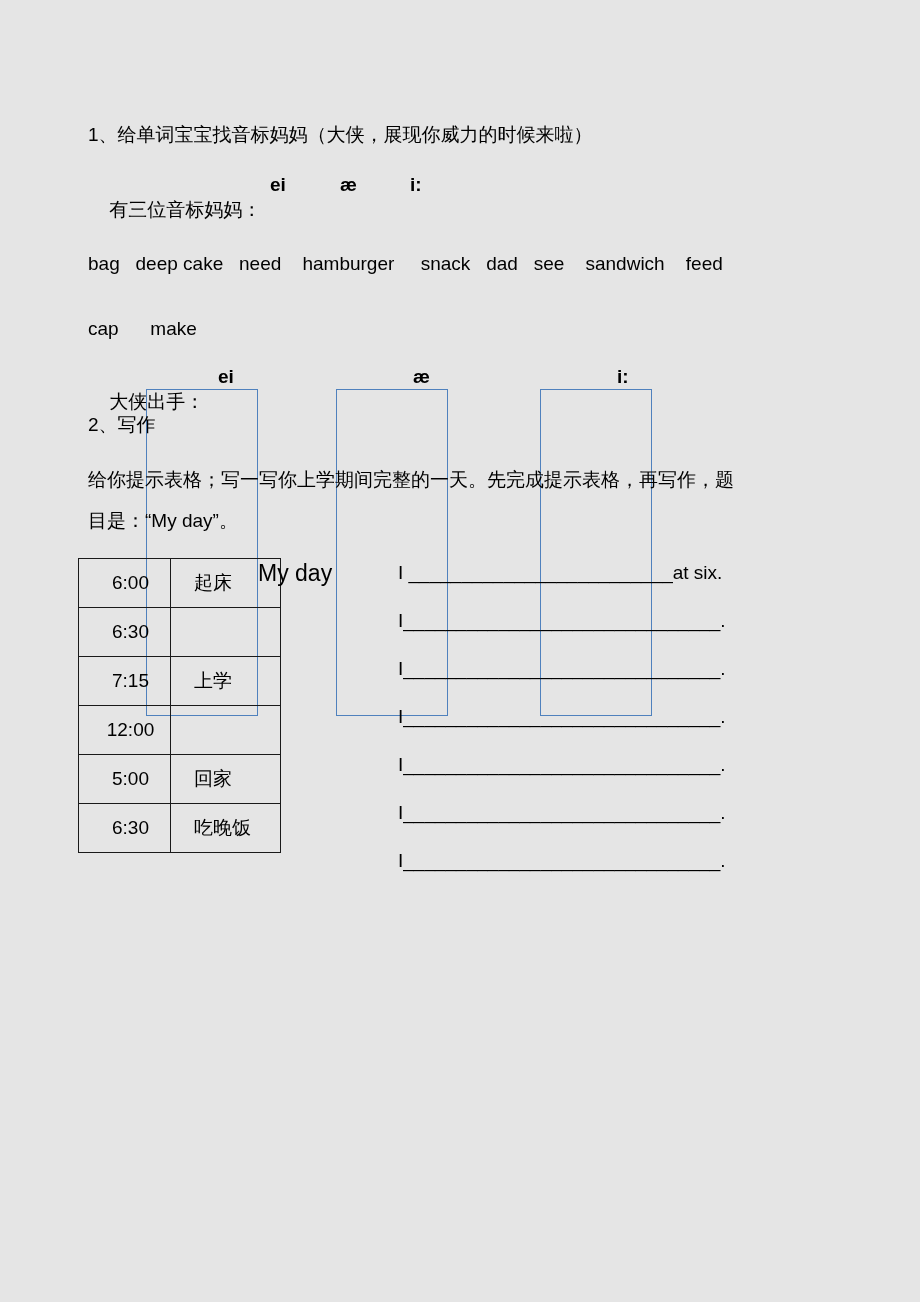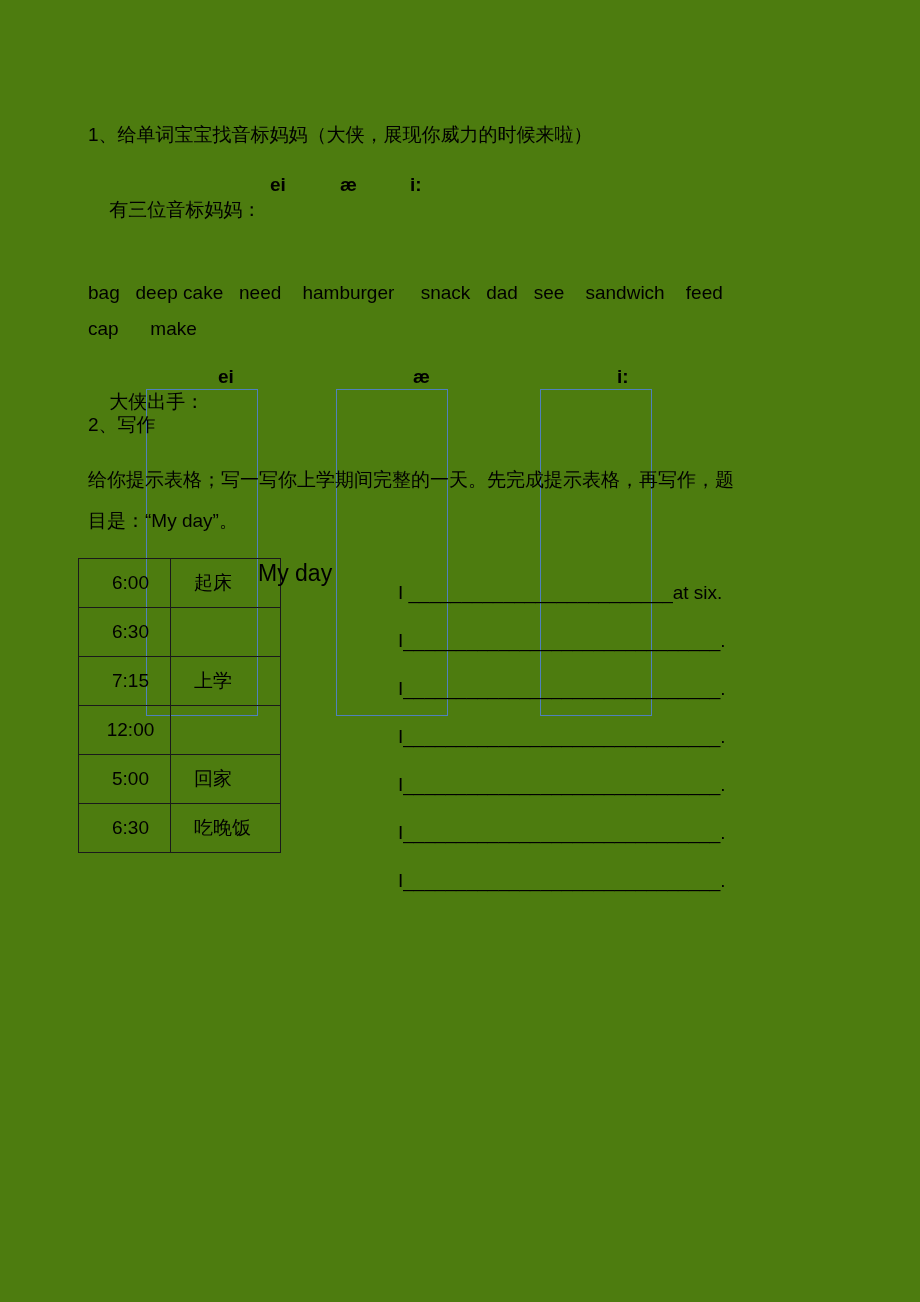--- a/index.html
+++ b/index.html
@@ -1,20 +1,20 @@
 <!DOCTYPE html>
 <html><head>
 <meta charset="utf-8">
 <style>
   html,body{margin:0;padding:0;background:#ffffff;}
   .page{
     position:relative;
     width:920px;
     height:1302px;
-    background:#4d7c0f;
+    background:#e5e5e5;
     font-family:"Liberation Sans","DejaVu Sans",sans-serif;
     color:#000000;
     overflow:hidden;
   }
   .txtline{
     position:absolute;
     left:88px;
     font-size:19px;
     line-height:25px;
     white-space:pre;
@@ -50,38 +50,37 @@
     left:258px;
     top:560px;
     font-size:23px;
   }
   .writing-line{
     position:absolute;
     left:398px;
     font-size:19px;
     line-height:25px;
     white-space:pre;
-    margin-top:20px;
   }
 </style>
 </head>
 <body>
 
 <div class="page">
 
   <div class="txtline" style="top:122px;">1、给单词宝宝找音标妈妈（大侠，展现你威力的时候来啦）</div>
 
   <div class="txtline" style="top:172px; width:760px;">
     <span>有三位音标妈妈：</span>
     <span class="abs bold" style="left:182px;top:0;">ei</span>
     <span class="abs bold" style="left:252px;top:0;">æ</span>
     <span class="abs bold" style="left:322px;top:0;">i:</span>
   </div>
 
-  <div class="txtline" style="top:280px;">bag   deep cake   need    hamburger     snack   dad   see    sandwich    feed</div>
+  <div class="txtline" style="top:251px;">bag   deep cake   need    hamburger     snack   dad   see    sandwich    feed</div>
   <div class="txtline" style="top:316px;">cap      make</div>
 
   <div class="txtline" style="top:364px; width:760px;">
     <span>大侠出手：</span>
     <span class="abs bold" style="left:130px;top:0;">ei</span>
     <span class="abs bold" style="left:325px;top:0;">æ</span>
     <span class="abs bold" style="left:529px;top:0;">i:</span>
   </div>
 
   <div class="answer-box" style="left:146px;"></div>

